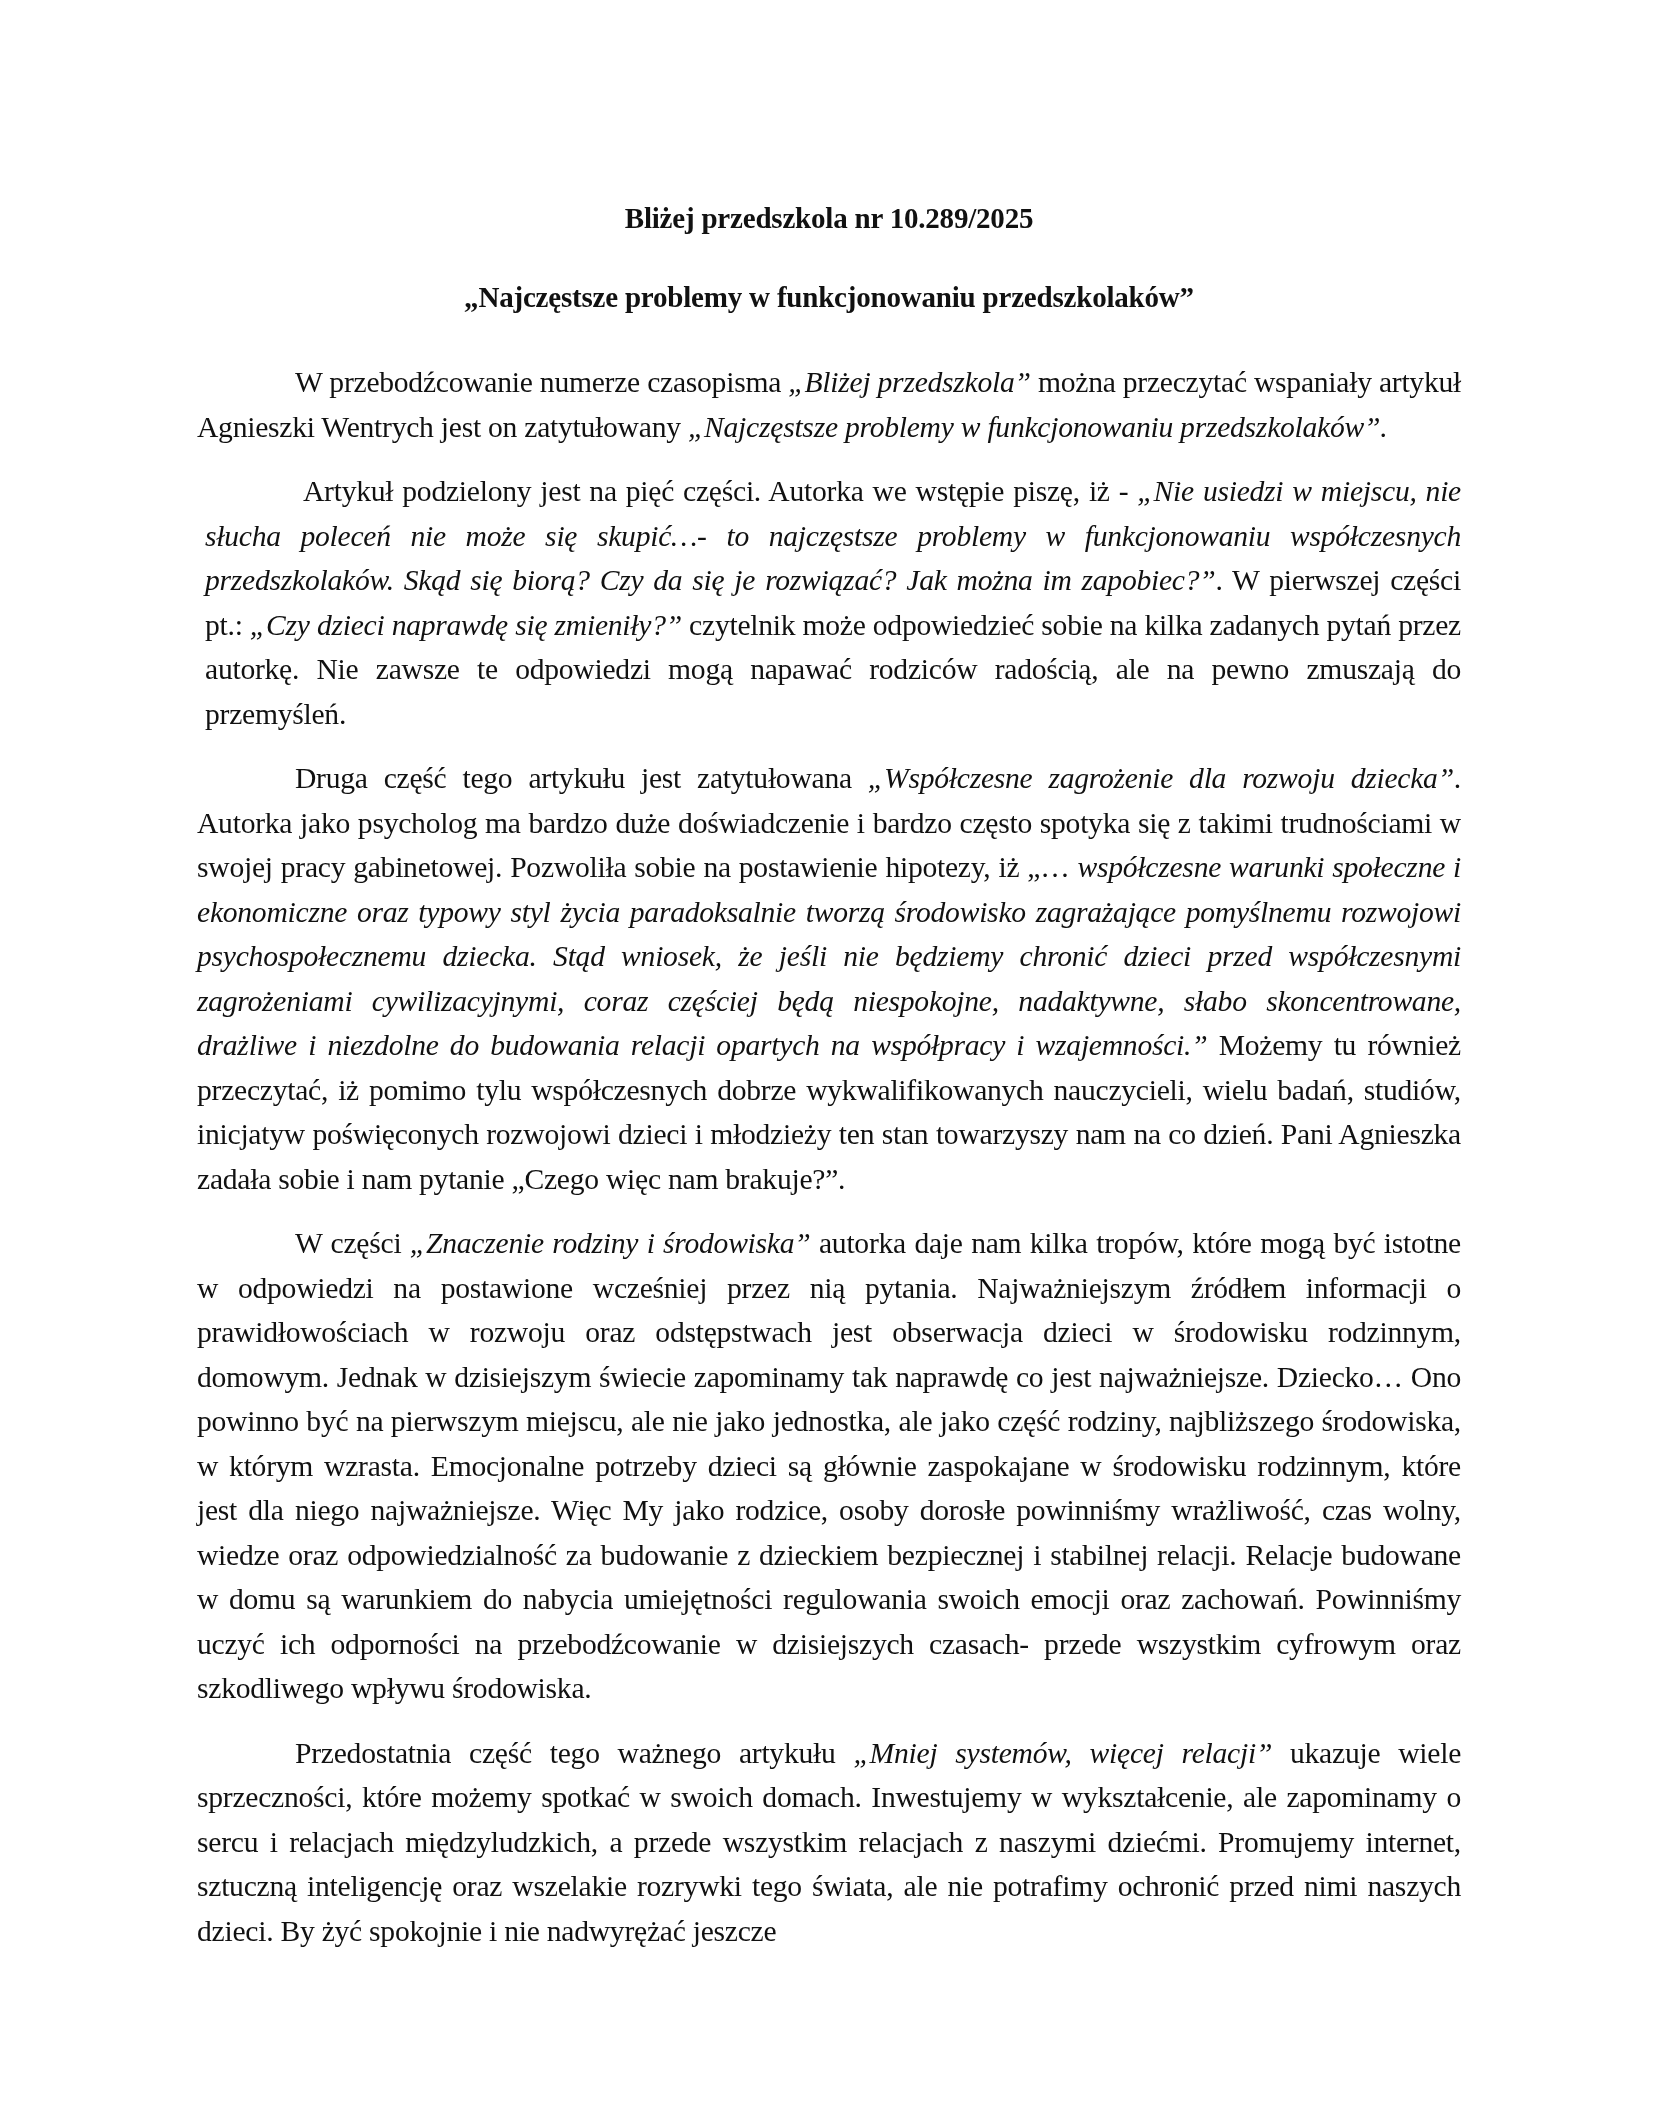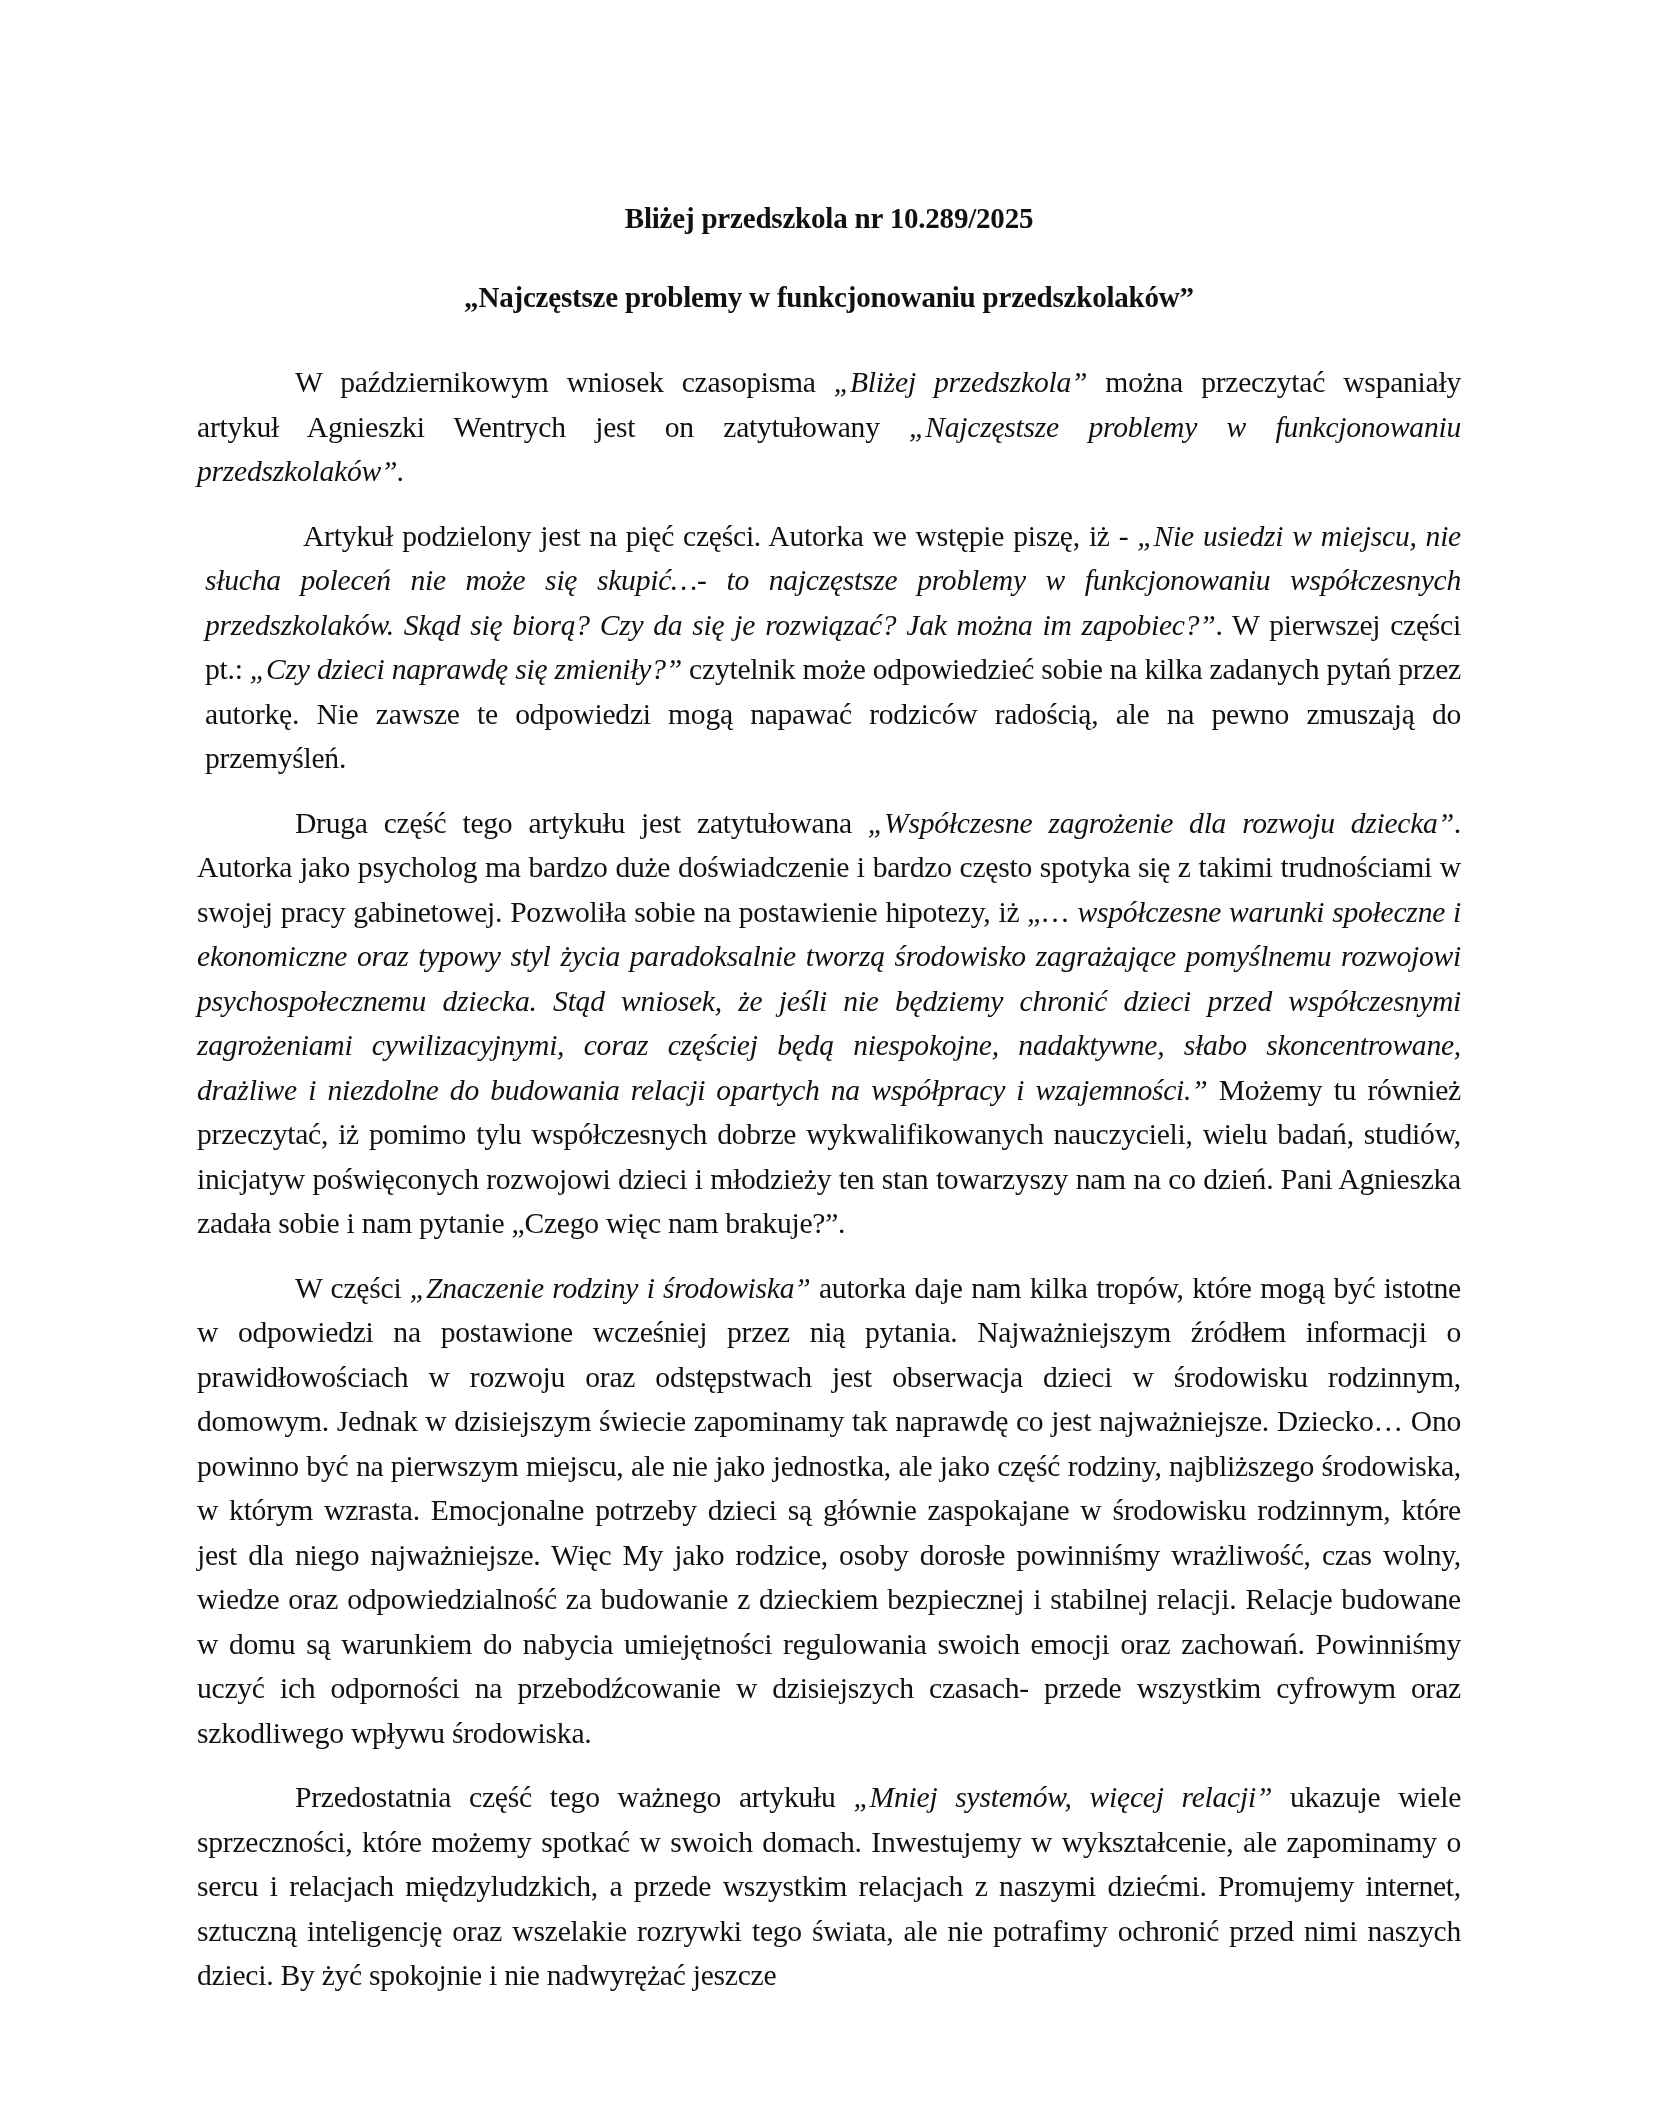--- a/index.html
+++ b/index.html
@@ -61,21 +61,21 @@
   </style>
 </head>
 <body>
 
 <div class="page">
   <div class="content">
     <p class="title t1">Bliżej przedszkola nr 10.289/2025</p>
     <p class="title t2">„Najczęstsze problemy w funkcjonowaniu przedszkolaków”</p>
 
     <p class="para p1">
-      <span>W październikowym wniosek czasopisma </span><i>„Bliżej przedszkola” </i><span>można przeczytać wspaniały artykuł Agnieszki Wentrych jest on zatytułowany </span><i>„Najczęstsze problemy w funkcjonowaniu przedszkolaków”.</i>
+      <span>W przebodźcowanie numerze czasopisma </span><i>„Bliżej przedszkola” </i><span>można przeczytać wspaniały artykuł Agnieszki Wentrych jest on zatytułowany </span><i>„Najczęstsze problemy w funkcjonowaniu przedszkolaków”.</i>
     </p>
 
     <p class="para p2">
       <span>Artykuł podzielony jest na pięć części. Autorka we wstępie piszę, iż - </span><i>„Nie usiedzi w miejscu, nie słucha poleceń nie może się skupić…- to najczęstsze problemy w funkcjonowaniu współczesnych przedszkolaków. Skąd się biorą? Czy da się je rozwiązać? Jak można im zapobiec?”</i><span>. W pierwszej części pt.: </span><i>„Czy dzieci naprawdę się zmieniły?”</i><span> czytelnik może odpowiedzieć sobie na kilka zadanych pytań przez autorkę. Nie zawsze te odpowiedzi mogą napawać rodziców radością, ale na pewno zmuszają do przemyśleń.</span>
     </p>
 
     <p class="para p3">
       <span>Druga część tego artykułu jest zatytułowana </span><i>„Współczesne zagrożenie dla rozwoju dziecka”</i><span>. Autorka jako psycholog ma bardzo duże doświadczenie i bardzo często spotyka się z takimi trudnościami w swojej pracy gabinetowej. Pozwoliła sobie na postawienie hipotezy, iż „… </span><i>współczesne warunki społeczne i ekonomiczne oraz typowy styl życia paradoksalnie tworzą środowisko zagrażające pomyślnemu rozwojowi psychospołecznemu dziecka. Stąd wniosek, że jeśli nie będziemy chronić dzieci przed współczesnymi zagrożeniami cywilizacyjnymi, coraz częściej będą niespokojne, nadaktywne, słabo skoncentrowane, drażliwe i niezdolne do budowania relacji opartych na współpracy i wzajemności.”</i><span> Możemy tu również przeczytać, iż pomimo tylu współczesnych dobrze wykwalifikowanych nauczycieli, wielu badań, studiów, inicjatyw poświęconych rozwojowi dzieci i młodzieży ten stan towarzyszy nam na co dzień. Pani Agnieszka zadała sobie i nam pytanie „Czego więc nam brakuje?”.</span>
     </p>
 

